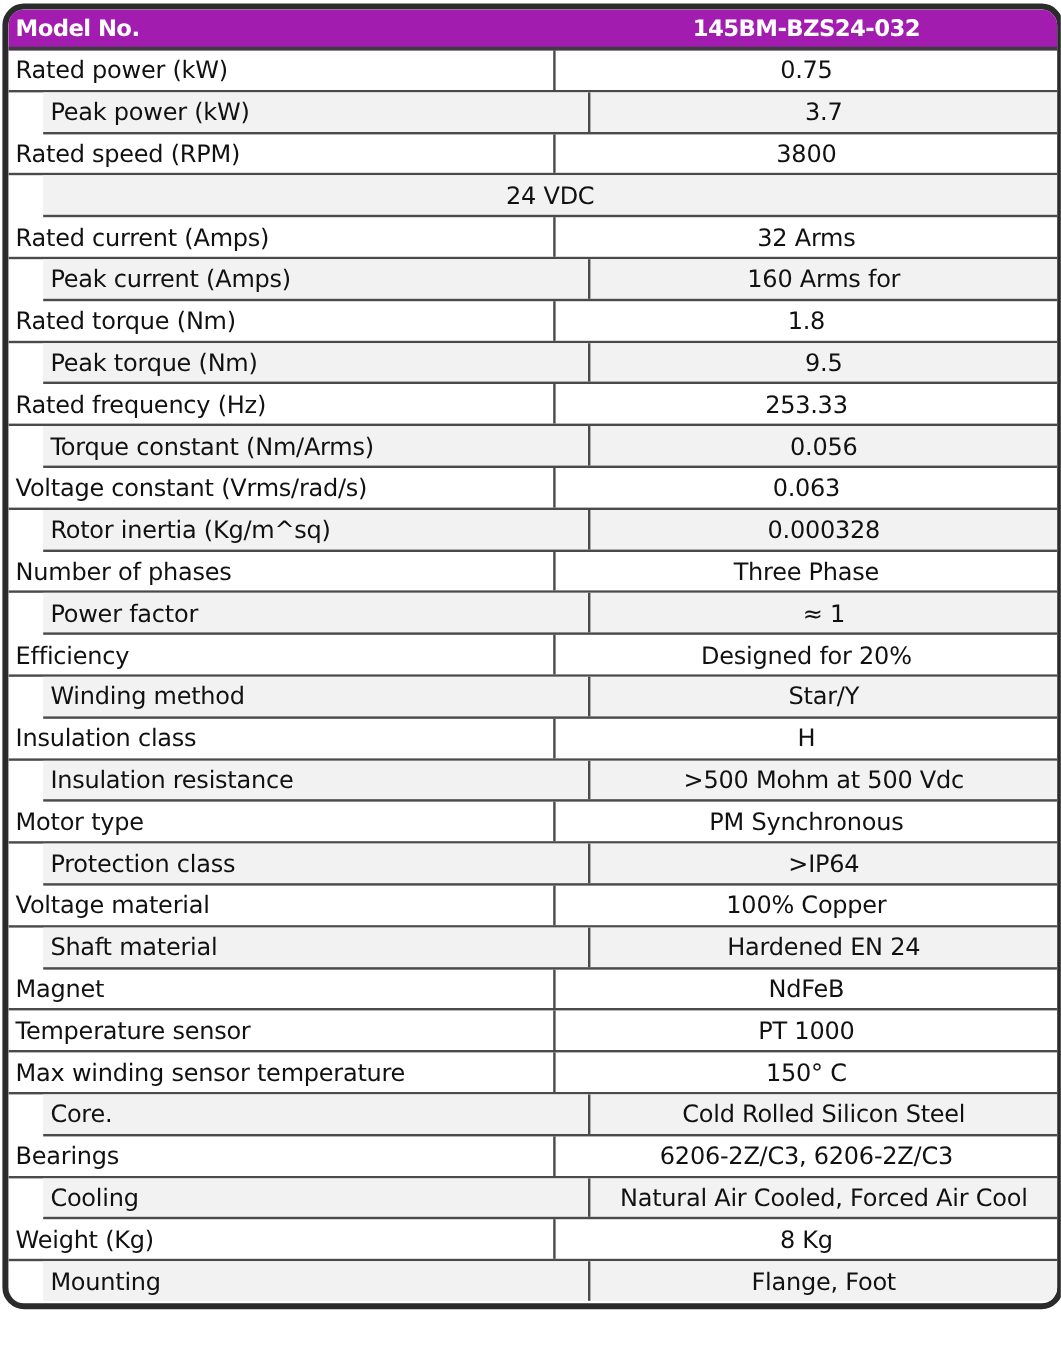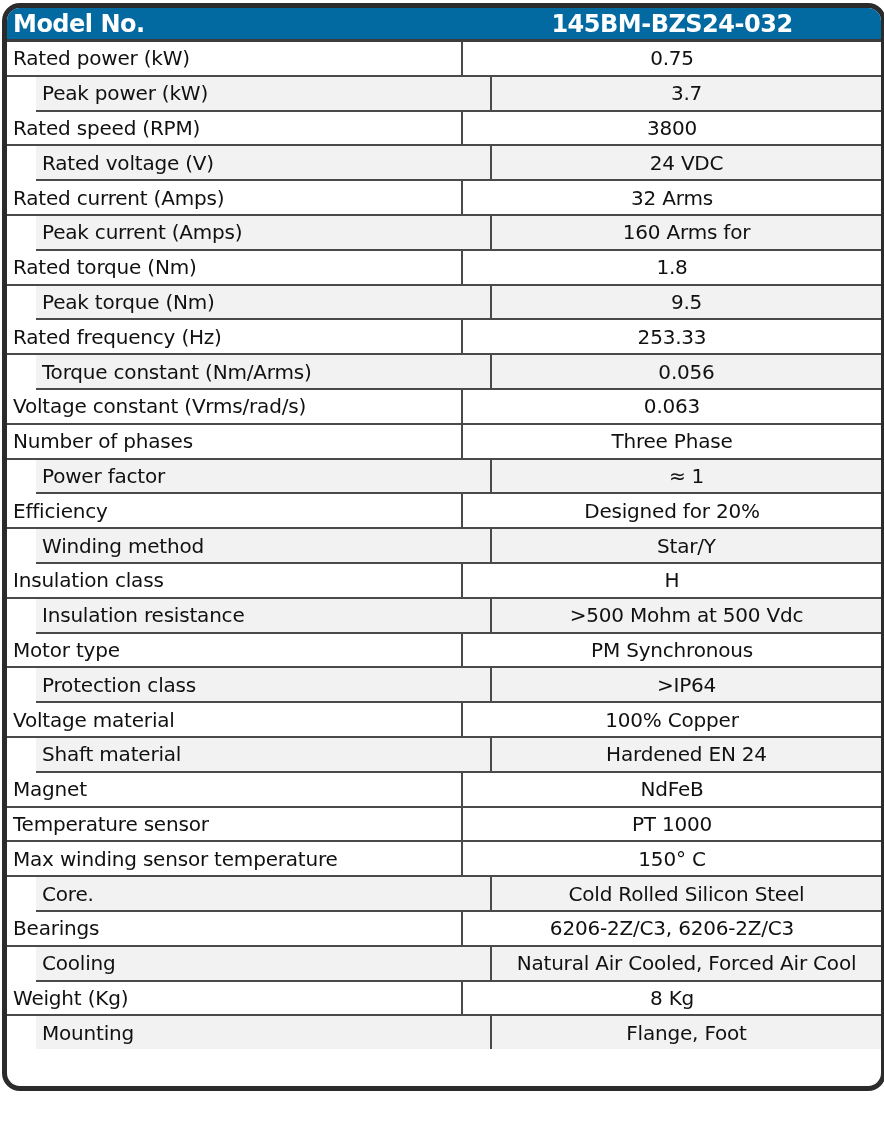--- a/index.html
+++ b/index.html
@@ -2,22 +2,22 @@
 <html><head>
 <meta charset="utf-8">
 <style>
   html, body { margin: 0; padding: 0; background: #ffffff; }
   body { width: 884px; height: 1128px; position: relative; overflow: hidden; }
   .table-frame {
     position: absolute; left: 2px; top: 3px; width: 874px; height: 1078px;
     border: 5px solid #2b2b2b; border-radius: 18px; overflow: hidden; background: #ffffff;
   }
   .header-row {
-    display: flex; height: 31px; background: #0369a1; border-bottom: 3px solid #3d3d3d;
-    color: #ffffff; font-family: "DejaVu Sans", sans-serif; font-weight: bold; font-size: 24px;
+    display: flex; height: 31px; background: #a21caf; border-bottom: 3px solid #3d3d3d;
+    color: #ffffff; font-family: "DejaVu Sans", sans-serif; font-weight: bold; font-size: 19px;
     align-items: center; letter-spacing: -0.5px;
   }
   .header-row .hcell-label { width: 456px; padding-left: 6px; box-sizing: border-box; }
   .header-row .hcell-value { flex: 1; text-align: center; }
   .row {
     display: flex; height: 32.8px; border-bottom: 2px solid #4a4a4a; box-sizing: content-box;
     font-family: "DejaVu Sans", sans-serif; font-size: 20px; color: #111111; align-items: center;
   }
   .row:last-child { border-bottom: none; }
   .row.alt { background: #f2f2f2; margin-left: 29px; }
@@ -46,21 +46,20 @@
       </div>
       <div class="row alt">
         <div class="cell-label">Peak power (kW)</div>
         <div class="cell-value">3.7</div>
       </div>
       <div class="row">
         <div class="cell-label">Rated speed (RPM)</div>
         <div class="cell-value">3800</div>
       </div>
       <div class="row alt">
-        <div class="cell-label">Rated voltage (V)</div>
         <div class="cell-value">24 VDC</div>
       </div>
       <div class="row">
         <div class="cell-label">Rated current (Amps)</div>
         <div class="cell-value">32 Arms</div>
       </div>
       <div class="row alt">
         <div class="cell-label">Peak current (Amps)</div>
         <div class="cell-value">160 Arms for</div>
       </div>
@@ -76,20 +75,24 @@
         <div class="cell-label">Rated frequency (Hz)</div>
         <div class="cell-value">253.33</div>
       </div>
       <div class="row alt">
         <div class="cell-label">Torque constant (Nm/Arms)</div>
         <div class="cell-value">0.056</div>
       </div>
       <div class="row">
         <div class="cell-label">Voltage constant (Vrms/rad/s)</div>
         <div class="cell-value">0.063</div>
+      </div>
+      <div class="row alt">
+        <div class="cell-label">Rotor inertia (Kg/m^sq)</div>
+        <div class="cell-value">0.000328</div>
       </div>
       <div class="row">
         <div class="cell-label">Number of phases</div>
         <div class="cell-value">Three Phase</div>
       </div>
       <div class="row alt">
         <div class="cell-label">Power factor</div>
         <div class="cell-value">≈ 1</div>
       </div>
       <div class="row">

